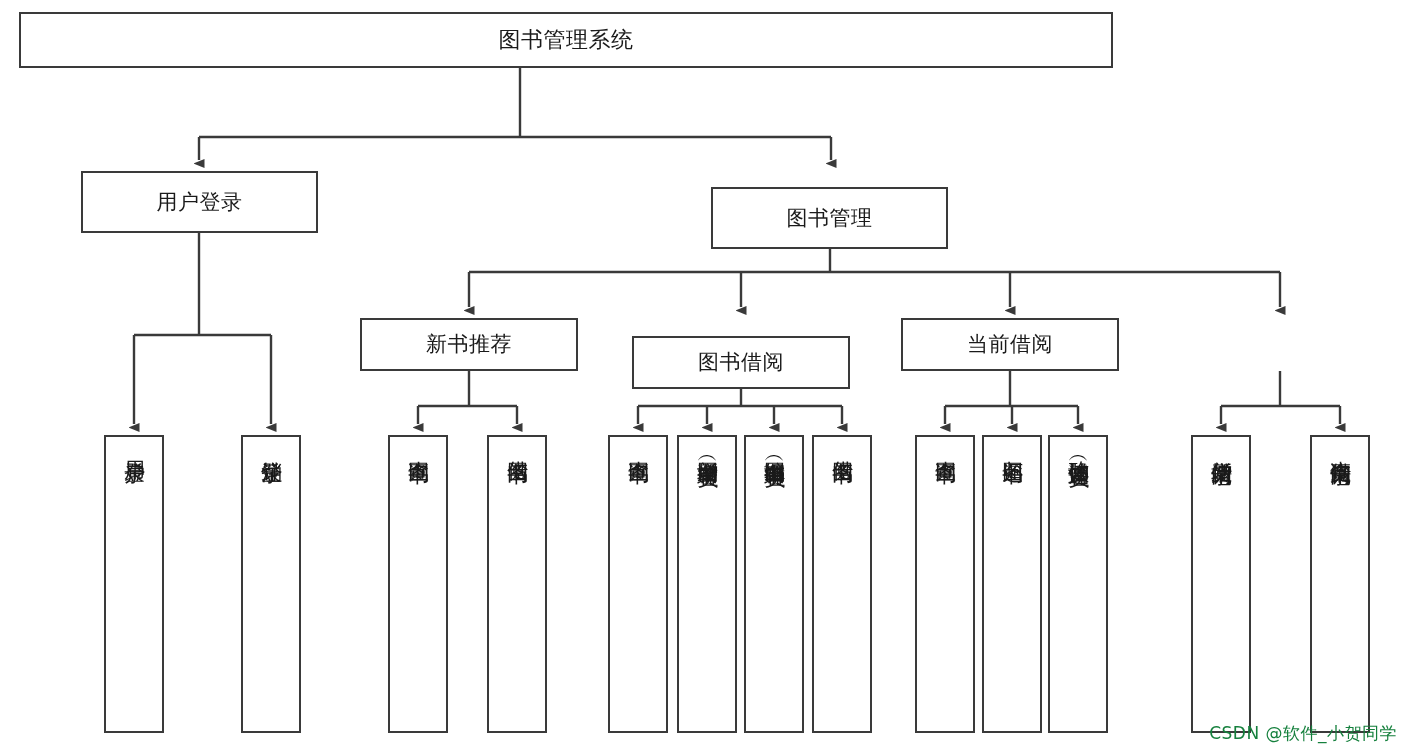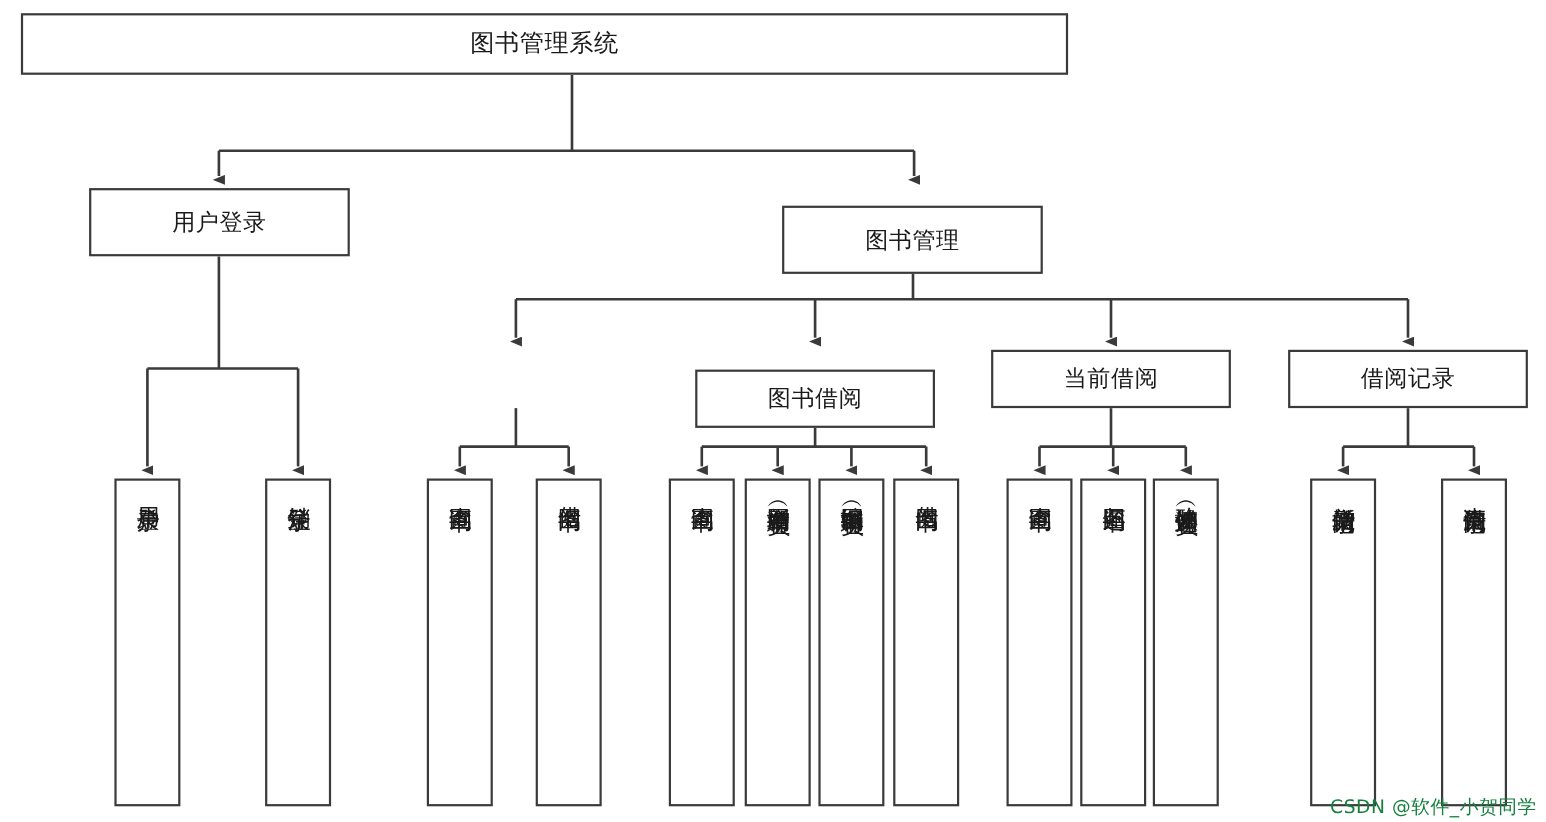--- a/index.html
+++ b/index.html
@@ -122,44 +122,44 @@
       <path d="M1078,406 L1078,424" marker-end="url(#arrow)"></path>
     </g>
     <g fill="none" stroke="#3a3a3a" stroke-width="2.4">
       <path d="M1280,371 L1280,406"></path>
       <path d="M1221,406 L1340,406"></path>
       <path d="M1221,406 L1221,424" marker-end="url(#arrow)"></path>
       <path d="M1340,406 L1340,424" marker-end="url(#arrow)"></path>
     </g>
   </svg>
 
-  <div class="node root horizontal" style="left:19px; top:12px; width:952px; height:56px;">
+  <div class="node root horizontal" style="left:19px; top:12px; width:1094px; height:56px;font-family:Liberation Serif, serif;">
     <span class="label">图书管理系统</span>
   </div>
 
   <div class="node horizontal" style="left:81px; top:171px; width:237px; height:62px;">
     <span class="label">用户登录</span>
   </div>
 
   <div class="node horizontal" style="left:711px; top:171px; width:237px; height:62px;margin-top:16px;">
     <span class="label">图书管理</span>
   </div>
 
+  <div class="node horizontal" style="left:360px; top:318px; width:218px; height:53px;">
+    <span class="label">新书推荐</span>
+  </div>
 
   <div class="node horizontal" style="left:632px; top:336px; width:218px; height:53px;">
     <span class="label">图书借阅</span>
   </div>
 
   <div class="node horizontal" style="left:901px; top:318px; width:218px; height:53px;">
     <span class="label">当前借阅</span>
   </div>
 
-  <div class="node horizontal" style="left:1171px; top:318px; width:218px; height:53px;">
-    <span class="label">借阅记录</span>
-  </div>
 
   <div class="node vertical" style="left:104px; top:435px; width:60px; height:298px;">
     <span class="label">用户登录</span>
   </div>
 
   <div class="node vertical" style="left:241px; top:435px; width:60px; height:298px;">
     <span class="label">注销登录</span>
   </div>
 
   <div class="node vertical" style="left:388px; top:435px; width:60px; height:298px;">

